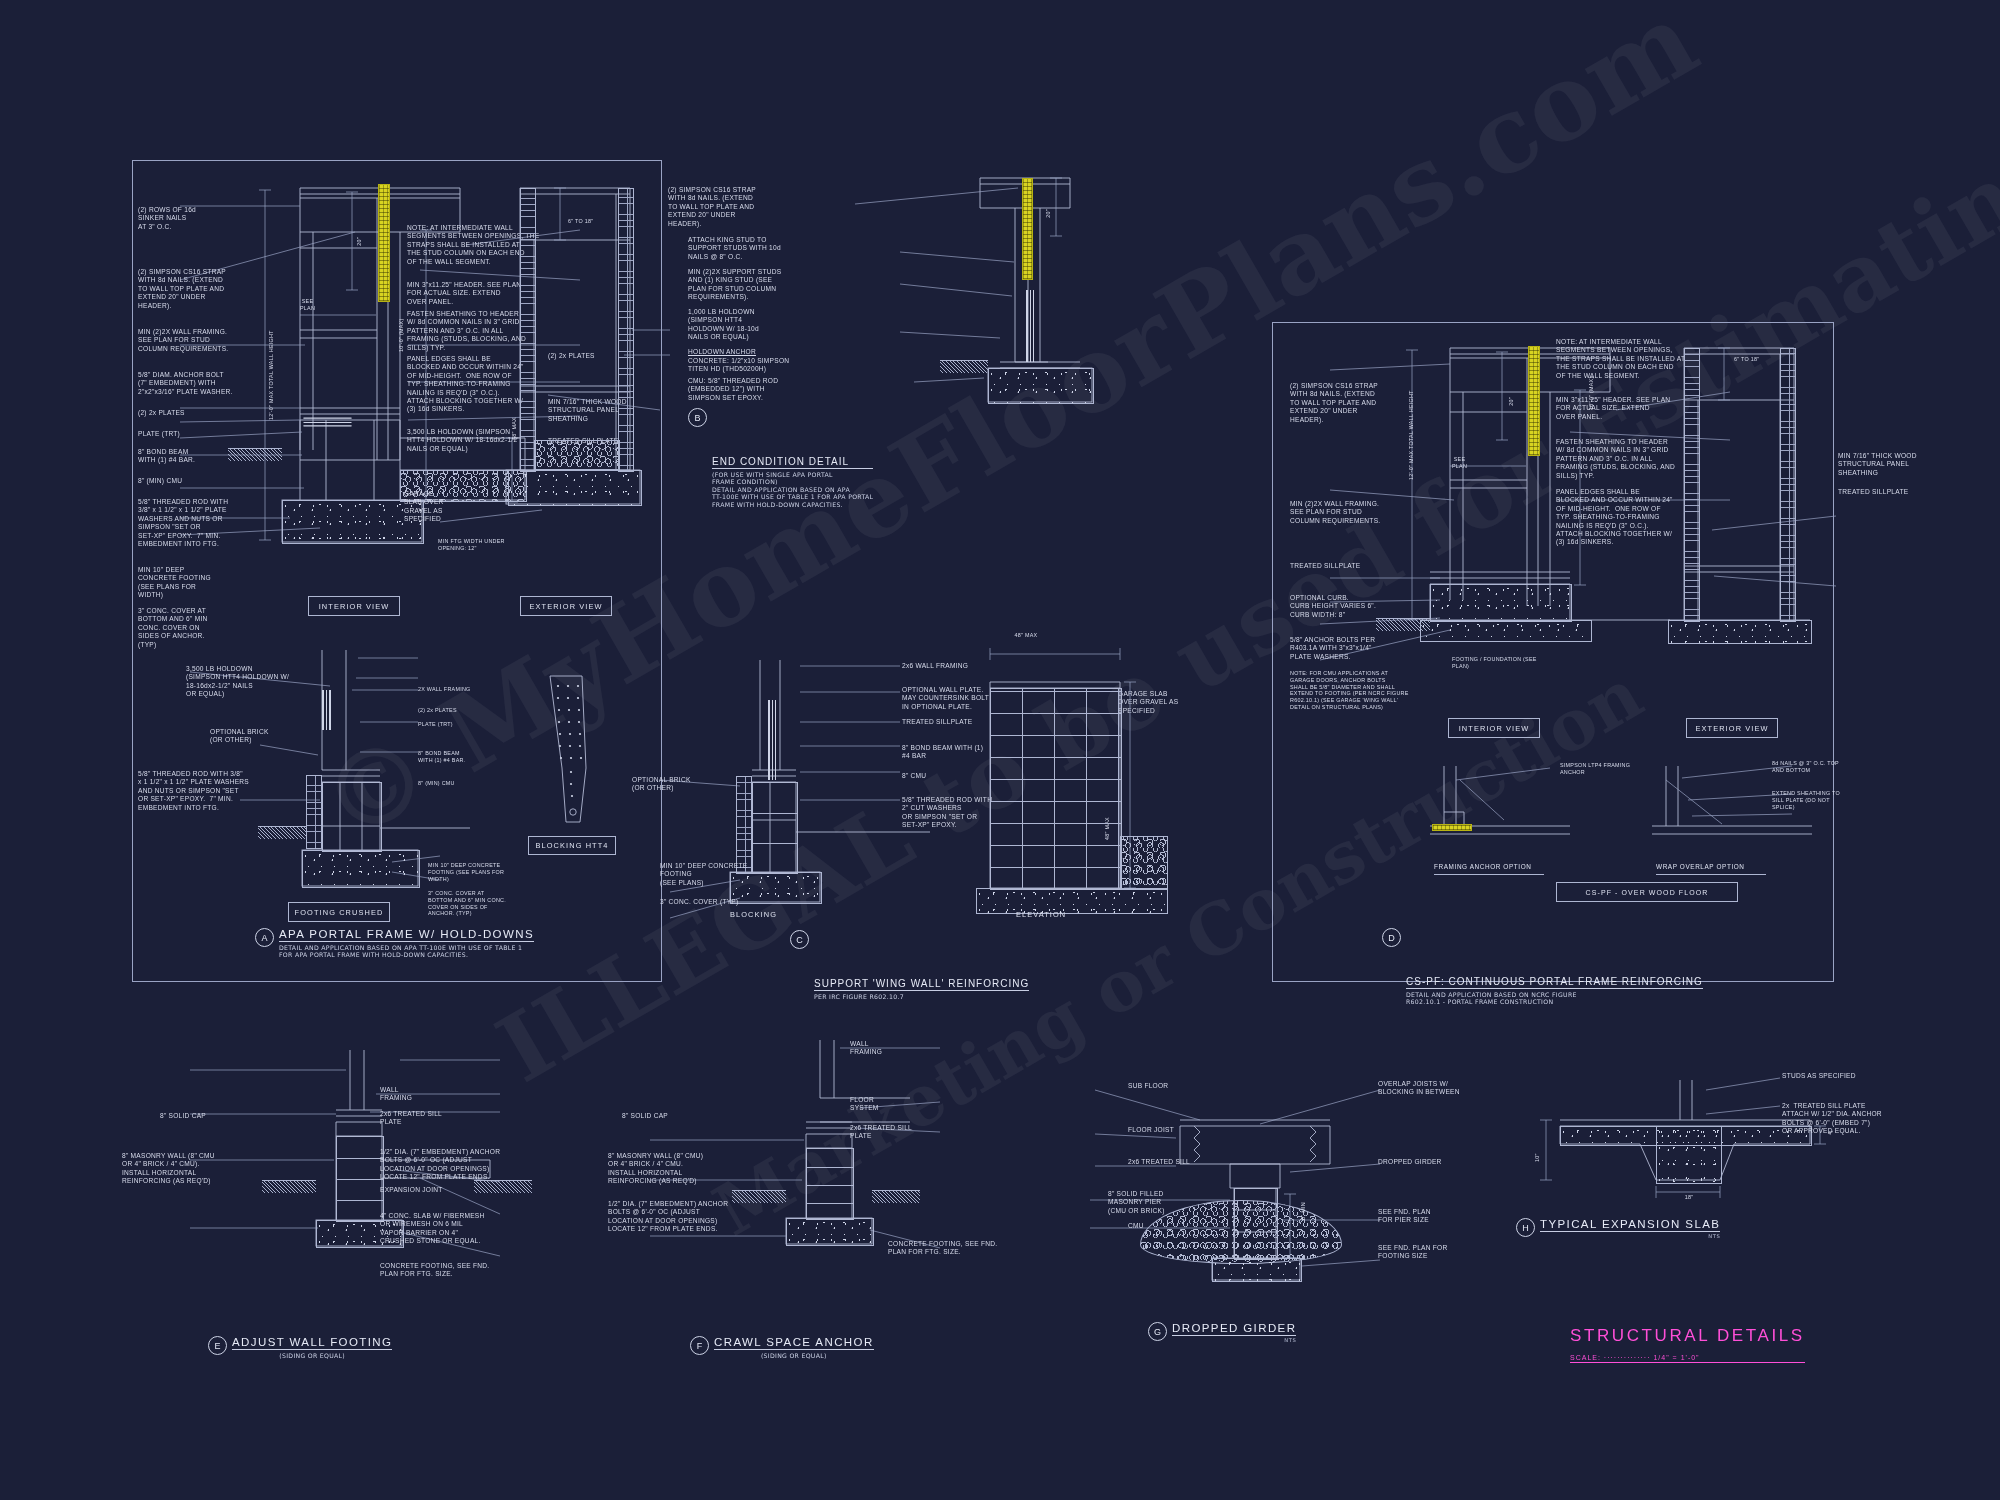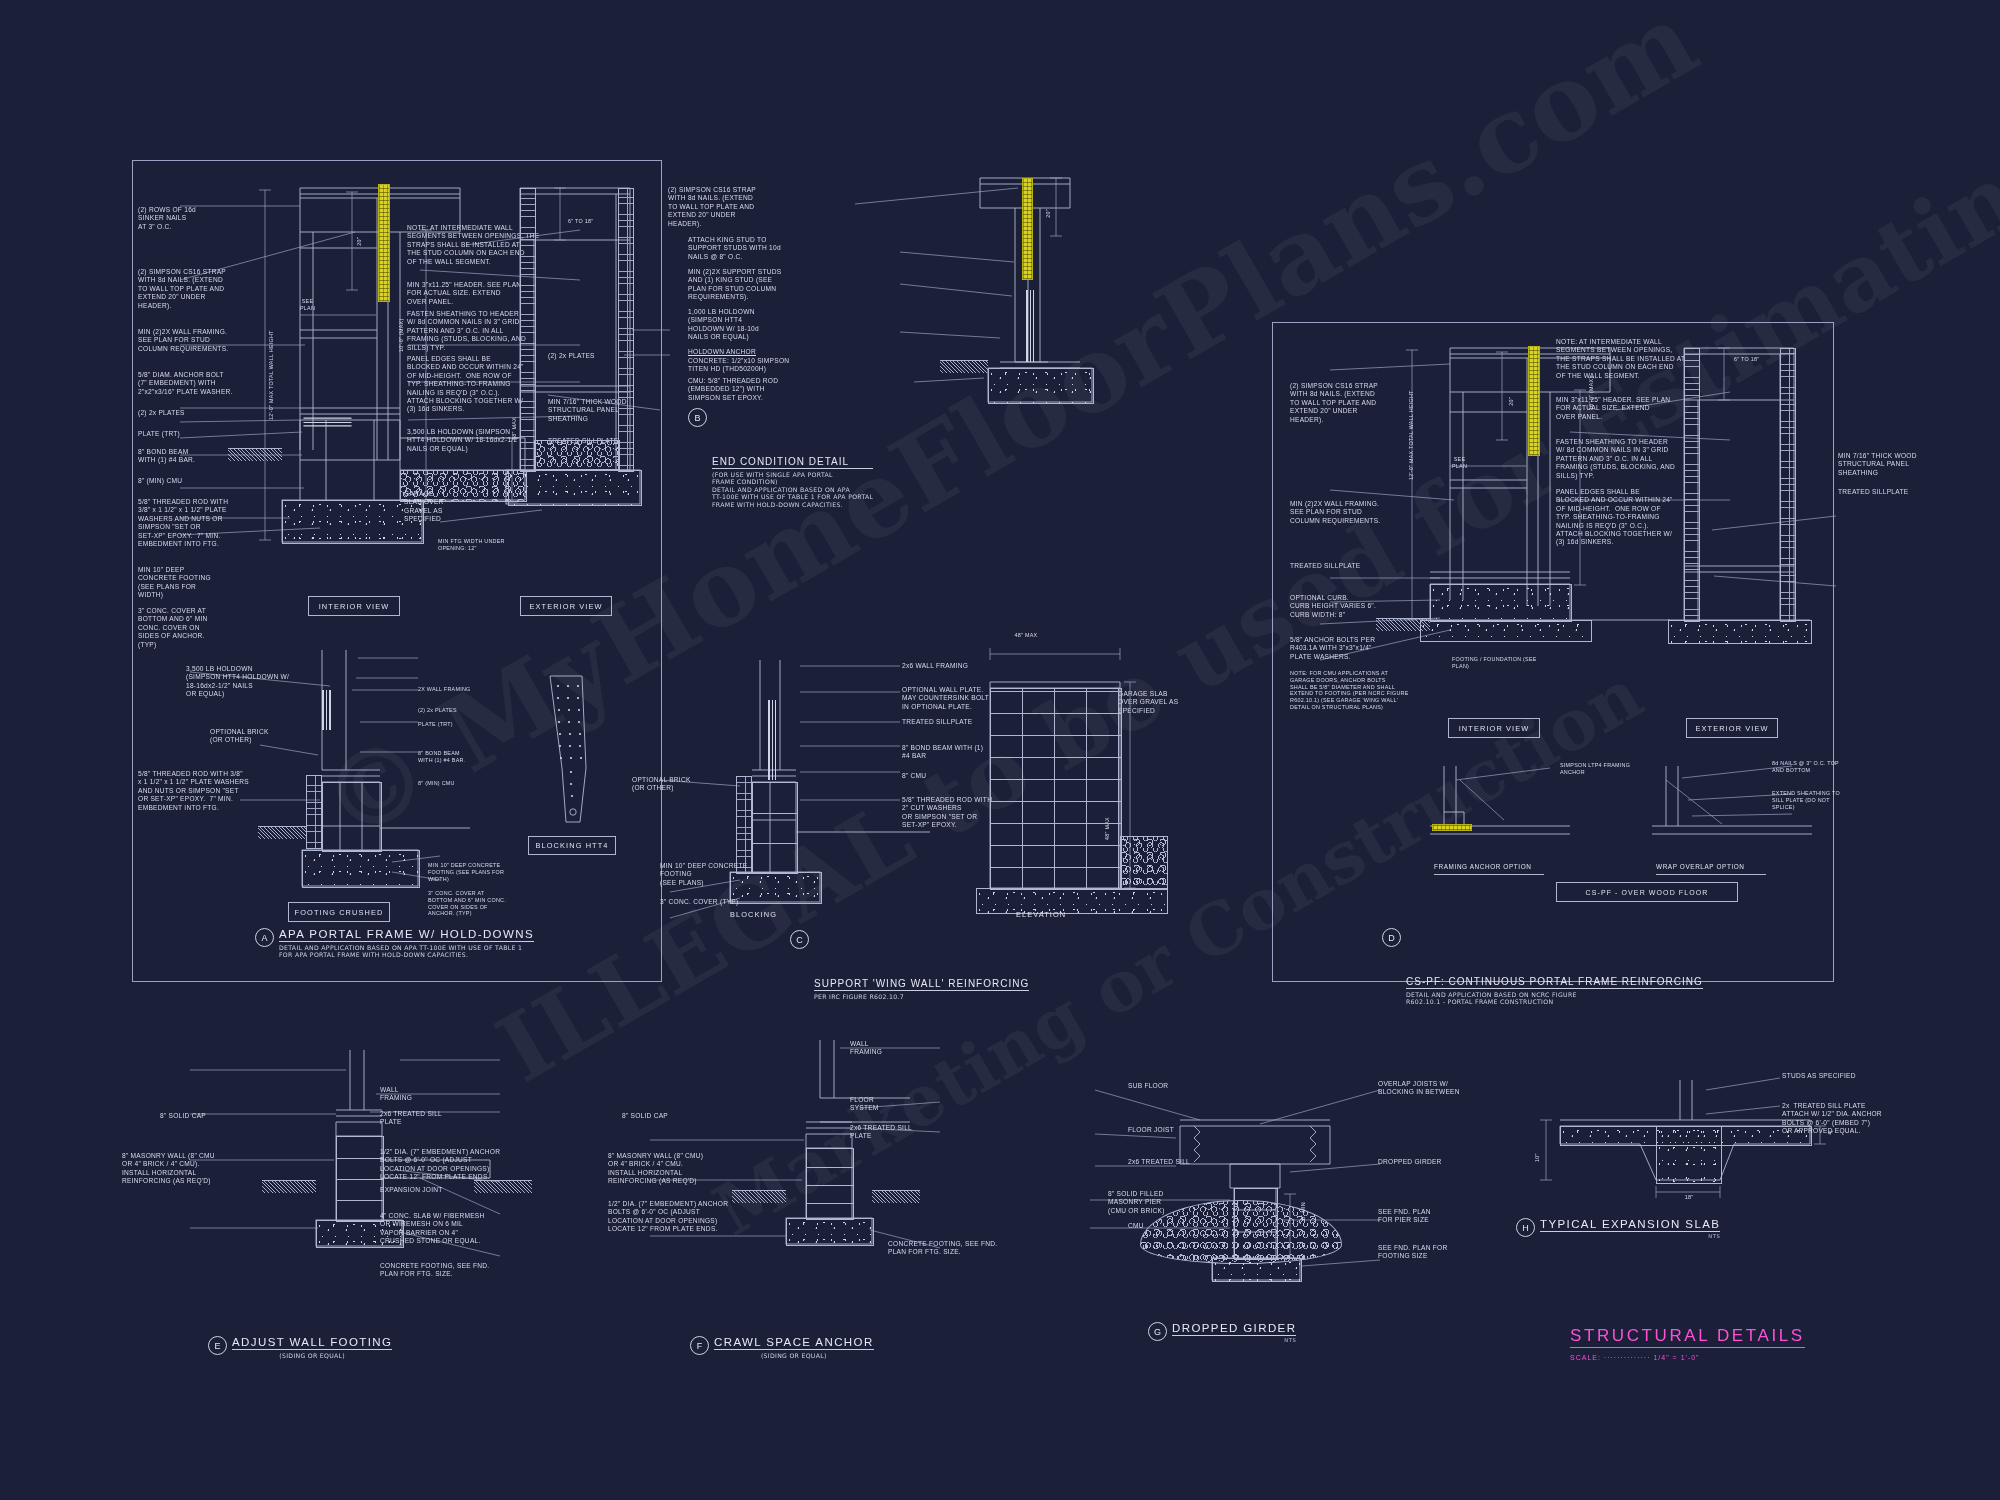--- a/index.html
+++ b/index.html
@@ -64,21 +64,21 @@
   .cmu{position:absolute;border:1px solid #b2b9d4;}
   .cmu i{position:absolute;background:#aeb6d2;}
   .rebar{position:absolute;background:repeating-linear-gradient(90deg,#cfd5e8 0 1px,transparent 1px 3.2px);
      border-left:1px solid #cfd5e8;border-right:1px solid #cfd5e8;}
   .strap{position:absolute;background:#d8d321;border:1px solid #b8b313;
      background-image:repeating-linear-gradient(0deg,rgba(40,40,0,.45) 0 1px,transparent 1px 4px),
                       repeating-linear-gradient(90deg,rgba(40,40,0,.35) 0 1px,transparent 1px 4px);}
 
   
   .tb-title{position:absolute;font-size:17px;letter-spacing:2.6px;color:#ff4fd8;
-            font-family:"Liberation Sans",sans-serif;border-bottom:1.6px solid #ff4fd8;padding-bottom:1px;}
+            font-family:"Liberation Sans",sans-serif;border-bottom:1.6px solid #ff4fd8;padding-bottom:16px;}
   .tb-scale{position:absolute;font-size:7px;letter-spacing:1px;color:#ff4fd8;
             font-family:"Liberation Sans",sans-serif;}
   svg{position:absolute;overflow:visible;}
   .st{stroke:#b2b9d4;stroke-width:.9;fill:none;}
   .st2{stroke:#9aa3c4;stroke-width:.7;fill:none;}
 </style>
 </head>
 <body>
 
 <div class="sheet">

